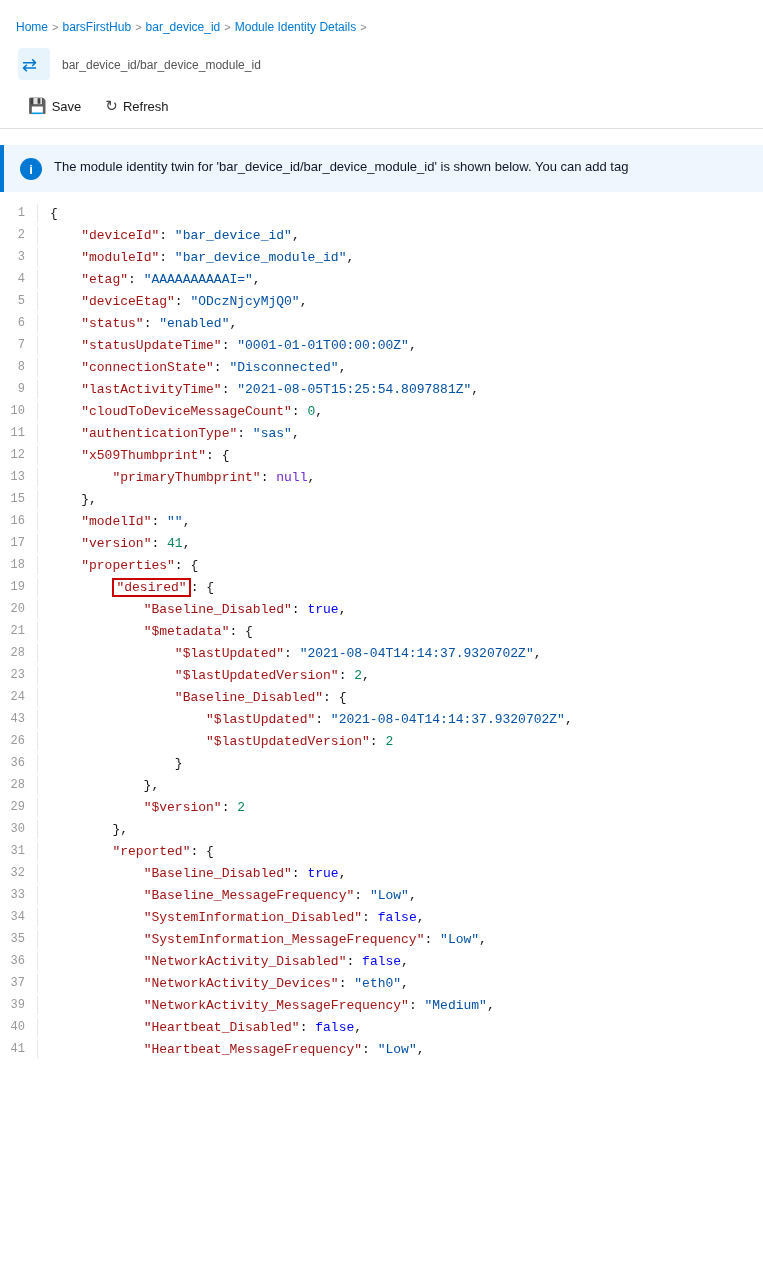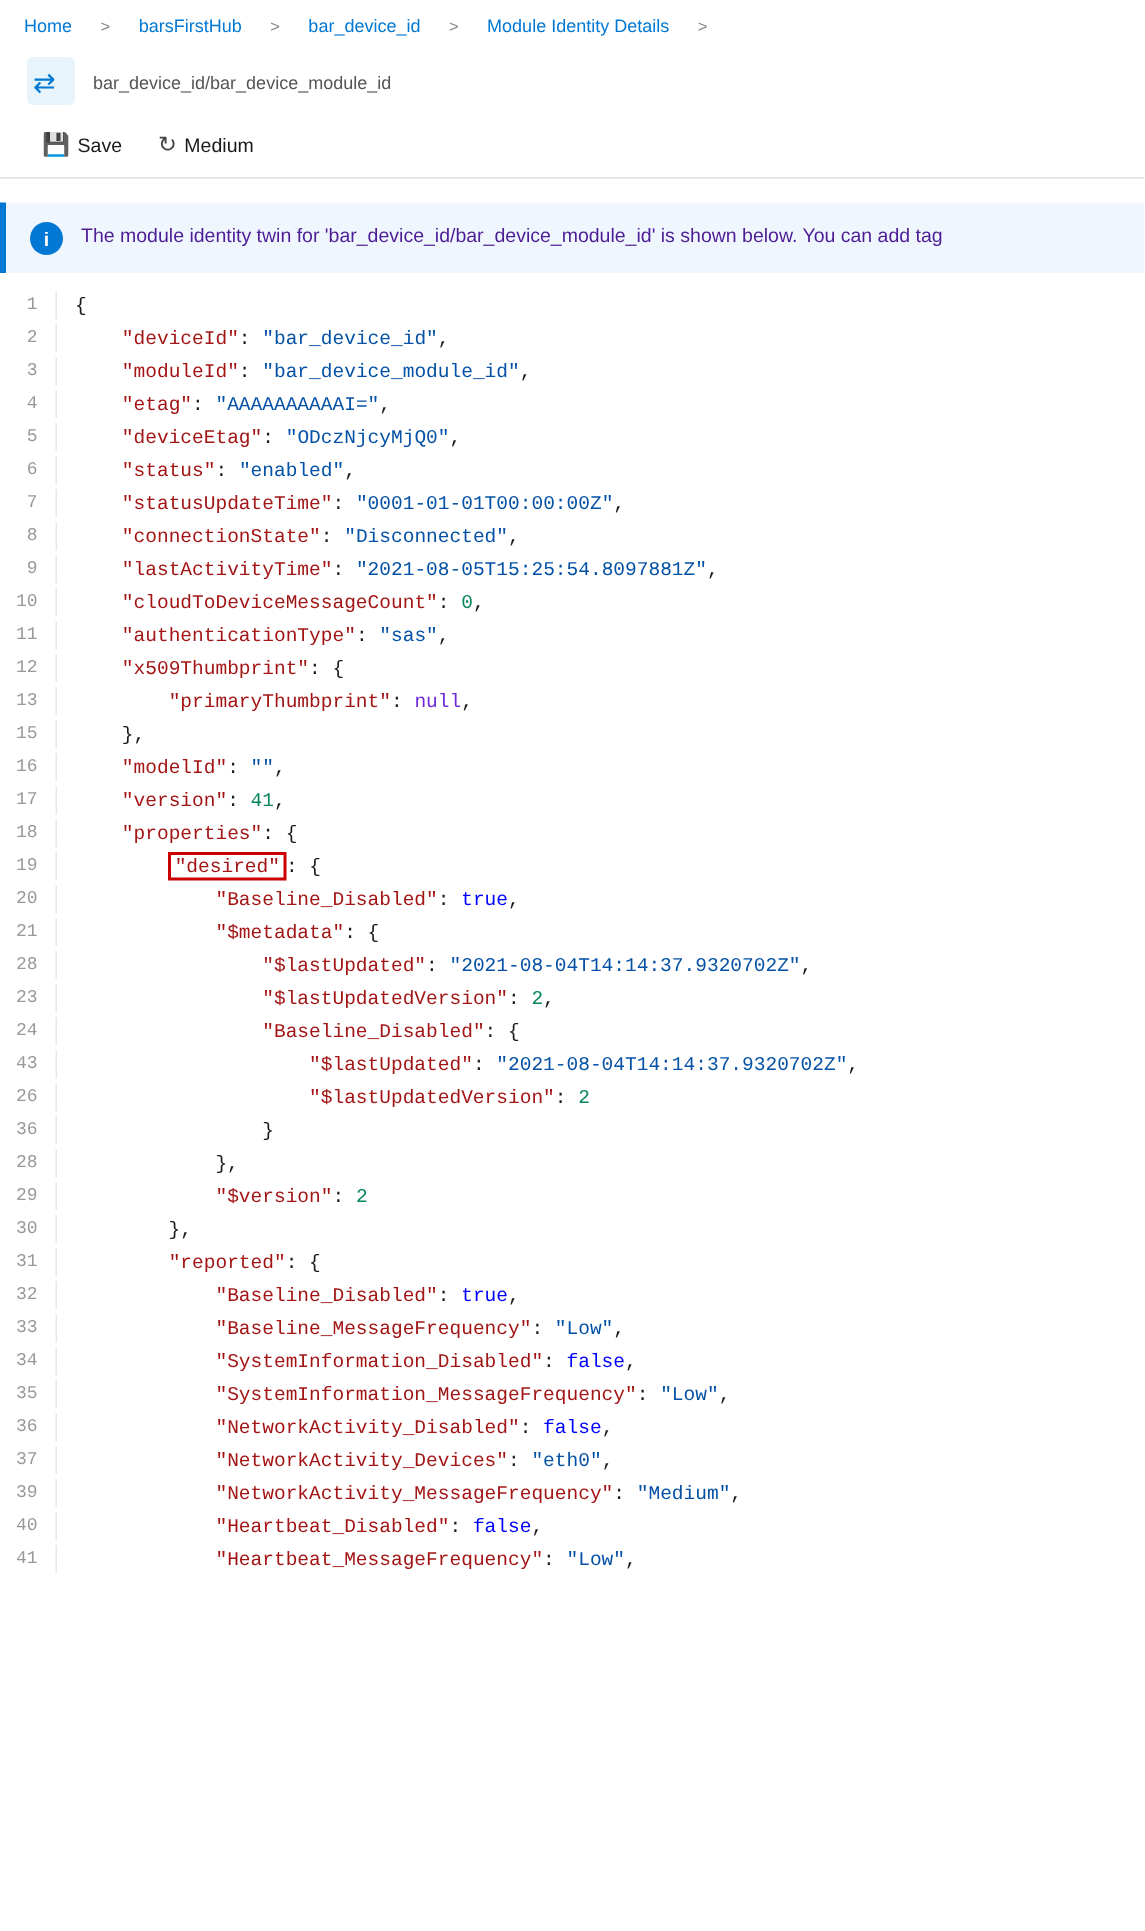--- a/index.html
+++ b/index.html
@@ -4,23 +4,23 @@
   <style>
     * { box-sizing: border-box; margin: 0; padding: 0; }
     body {
       font-family: 'Segoe UI', Arial, sans-serif;
       background: #fff;
       color: #333;
       font-size: 13px;
     }
     .breadcrumb {
       display: flex;
-      align-items: flex-end;
-      gap: 19px;
-      padding: 10px 16px 6px 16px;
+      align-items: center;
+      gap: 4px;
+      padding: 20px 16px 6px 16px;
       font-size: 12px;
       color: #0078d4;
     }
     .breadcrumb span { color: #555; }
     .breadcrumb a { color: #0078d4; text-decoration: none; }
     .breadcrumb .sep { color: #888; font-size: 11px; }
 
     .page-header {
       display: flex;
       align-items: center;
@@ -90,21 +90,21 @@
       width: 22px;
       height: 22px;
       display: flex;
       align-items: center;
       justify-content: center;
       font-weight: bold;
       font-size: 13px;
       flex-shrink: 0;
       margin-top: 1px;
     }
-    .info-banner .info-text { font-size: 13px; color: #4c1d95; line-height: 1.5; }
+    .info-banner .info-text { font-size: 13px; color: #0f172a; line-height: 1.5; }
 
     .code-editor {
       margin: 12px 0 0 0;
       font-family: 'Courier New', Consolas, monospace;
       font-size: 13px;
       line-height: 1.6;
       padding: 0;
     }
     .code-line {
       display: flex;
@@ -156,21 +156,21 @@
   </div>
 </div>
 
 <div class="toolbar">
   <button class="toolbar-btn">
     <span class="btn-icon">💾</span>
     <span>Save</span>
   </button>
   <button class="toolbar-btn">
     <span class="btn-icon">↻</span>
-    <span>Medium</span>
+    <span>Refresh</span>
   </button>
 </div>
 
 <div class="info-banner">
   <div class="info-icon">i</div>
   <div class="info-text">The module identity twin for 'bar_device_id/bar_device_module_id' is shown below. You can add tag</div>
 </div>
 
 <div class="code-editor" id="code-editor">
 <div class="code-line">

